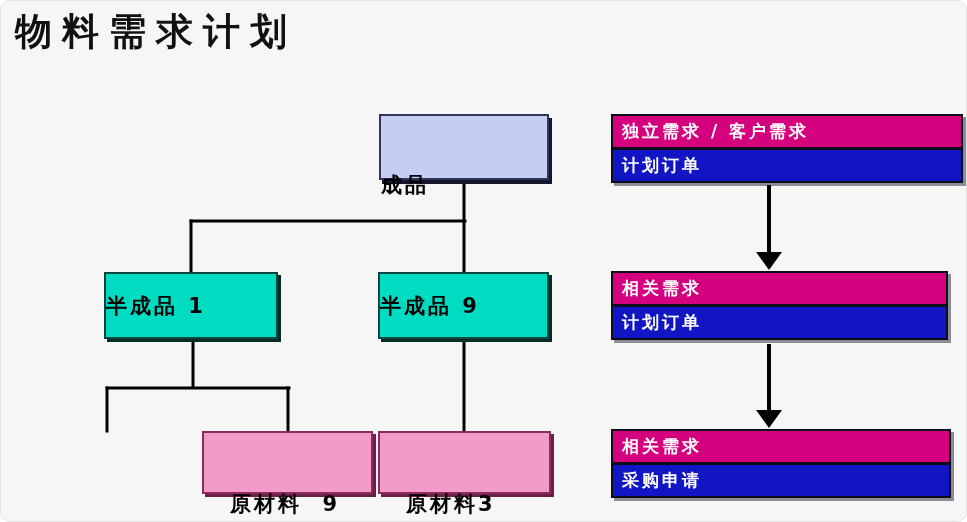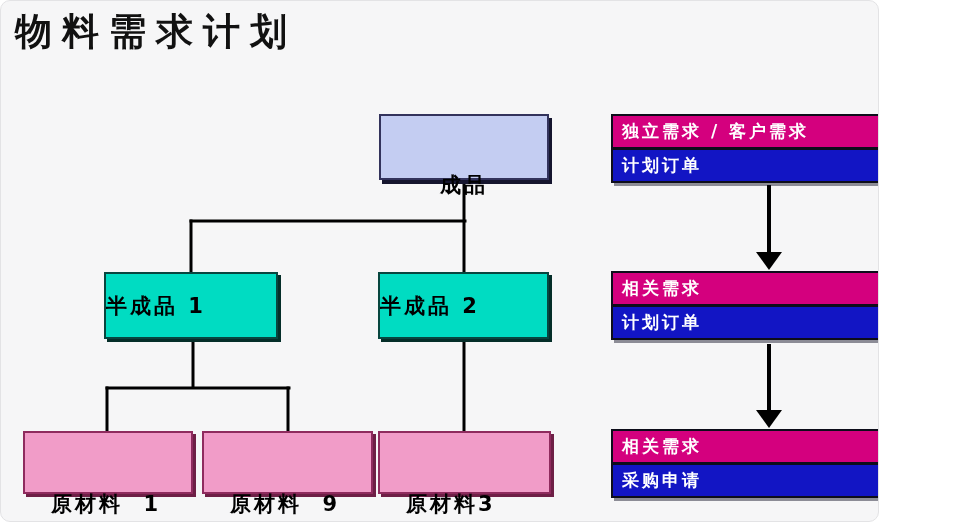--- a/index.html
+++ b/index.html
@@ -1,38 +1,38 @@
 <!DOCTYPE html>
 <html style="--bg: #f6f6f7; --finished-fill: #c4cdf2; --finished-border: #33335c; --semi-fill: #00dcc2; --semi-border: #07463f; --raw-fill: #f19cc8; --raw-border: #8f2b5e; --magenta: #d4007e; --blue: #1215c4; --bar-border: #0d0d1a; --line: #000000;"><head>
 <meta charset="utf-8">
 <style>
   html,body{margin:0;padding:0;background:#ffffff;font-family:"DejaVu Sans","Liberation Sans",sans-serif;}
   .canvas{
-    position:relative;width:879px;height:522px;
+    position:relative;width:967px;height:522px;
     background:var(--bg,#f6f6f7);
     border-radius:10px;border:1px solid #e3e3e5;
     box-sizing:border-box;overflow:hidden;
   }
   .title{
     position:absolute;left:14px;top:6px;margin:0;
     font-family:"DejaVu Serif","Liberation Serif",serif;
     font-size:37px;font-weight:bold;color:#111;
     letter-spacing:10px;white-space:pre;
   }
   .box{
     position:absolute;box-sizing:border-box;
     font-weight:bold;font-size:21px;color:#000;
     letter-spacing:3px;white-space:pre;
   }
   .box .lbl{display:block;}
   .finished{
     background:var(--finished-fill,#c4cdf2);
     border:2px solid var(--finished-border,#33335c);
     box-shadow:3px 4px 0 #15152e;
-    text-align:center;padding-top:7px;
+    text-align:left;padding-top:7px;
   }
   .semi{
     background:var(--semi-fill,#00dcc2);
     border:2px solid var(--semi-border,#07463f);
     box-shadow:3px 3px 0 #052e29;
     display:flex;align-items:center;justify-content:flex-start;
   }
   .raw{
     background:var(--raw-fill,#f19cc8);
     border:2px solid var(--raw-border,#8f2b5e);
@@ -80,26 +80,23 @@
 
   <div class="box finished" style="left:378px;top:113px;width:170px;height:66px;">
     <span class="lbl">成品</span>
   </div>
 
   <div class="box semi" style="left:103px;top:271px;width:174px;height:67px;">
     <span class="lbl">半成品 1</span>
   </div>
 
   <div class="box semi" style="left:377px;top:271px;width:171px;height:67px;">
-    <span class="lbl">半成品 2</span>
+    <span class="lbl">半成品 9</span>
   </div>
 
-  <div class="box raw" style="left:22px;top:430px;width:170px;height:63px;">
-    <span class="lbl">原材料  1</span>
-  </div>
 
   <div class="box raw" style="left:201px;top:430px;width:171px;height:63px;">
     <span class="lbl">原材料  9</span>
   </div>
 
   <div class="box raw" style="left:377px;top:430px;width:173px;height:63px;">
     <span class="lbl">原材料3</span>
   </div>
 
   <div class="flow-group" style="left:610px;top:113px;width:352px;">

